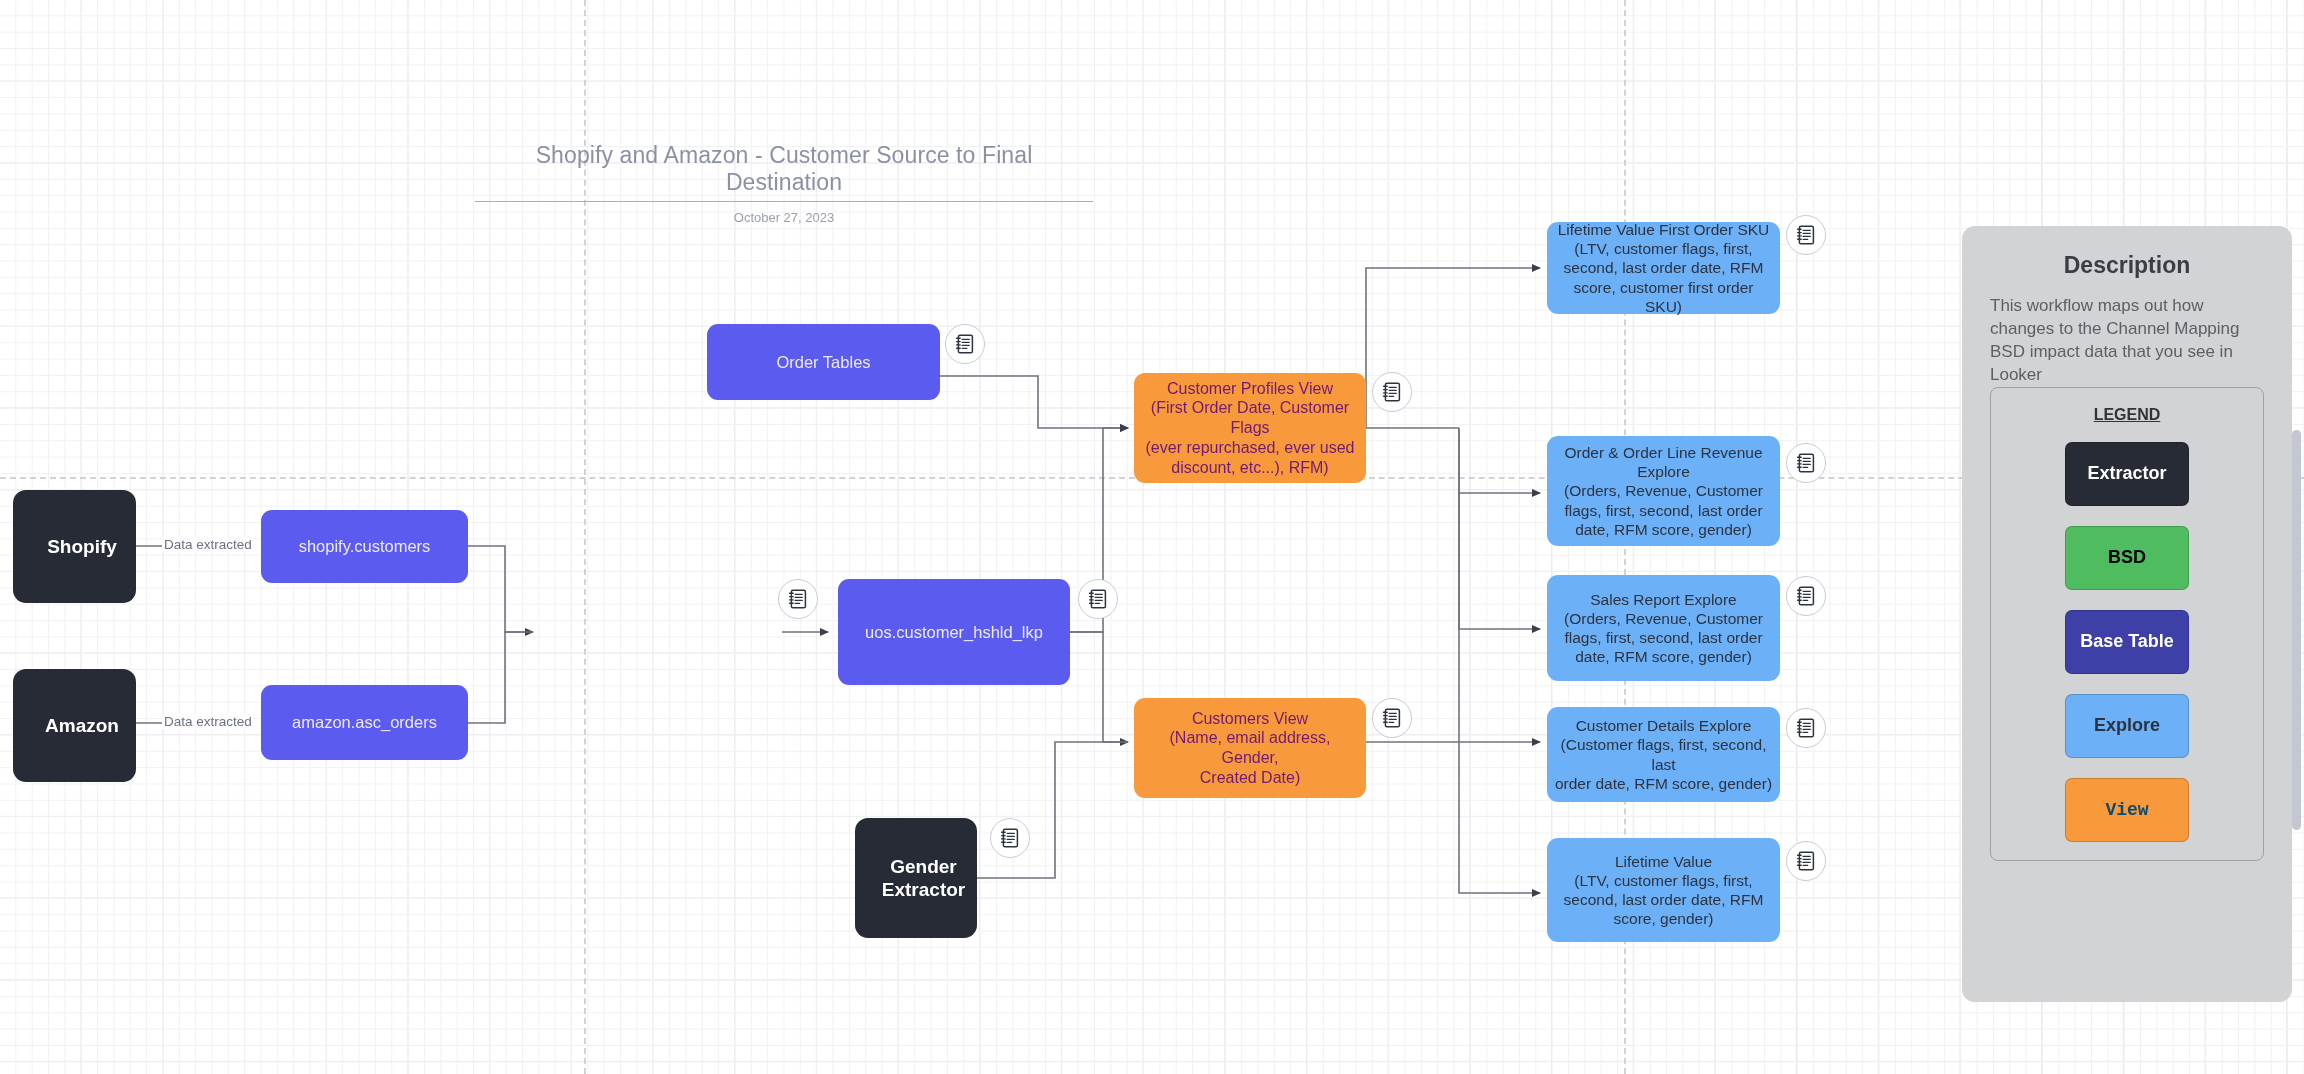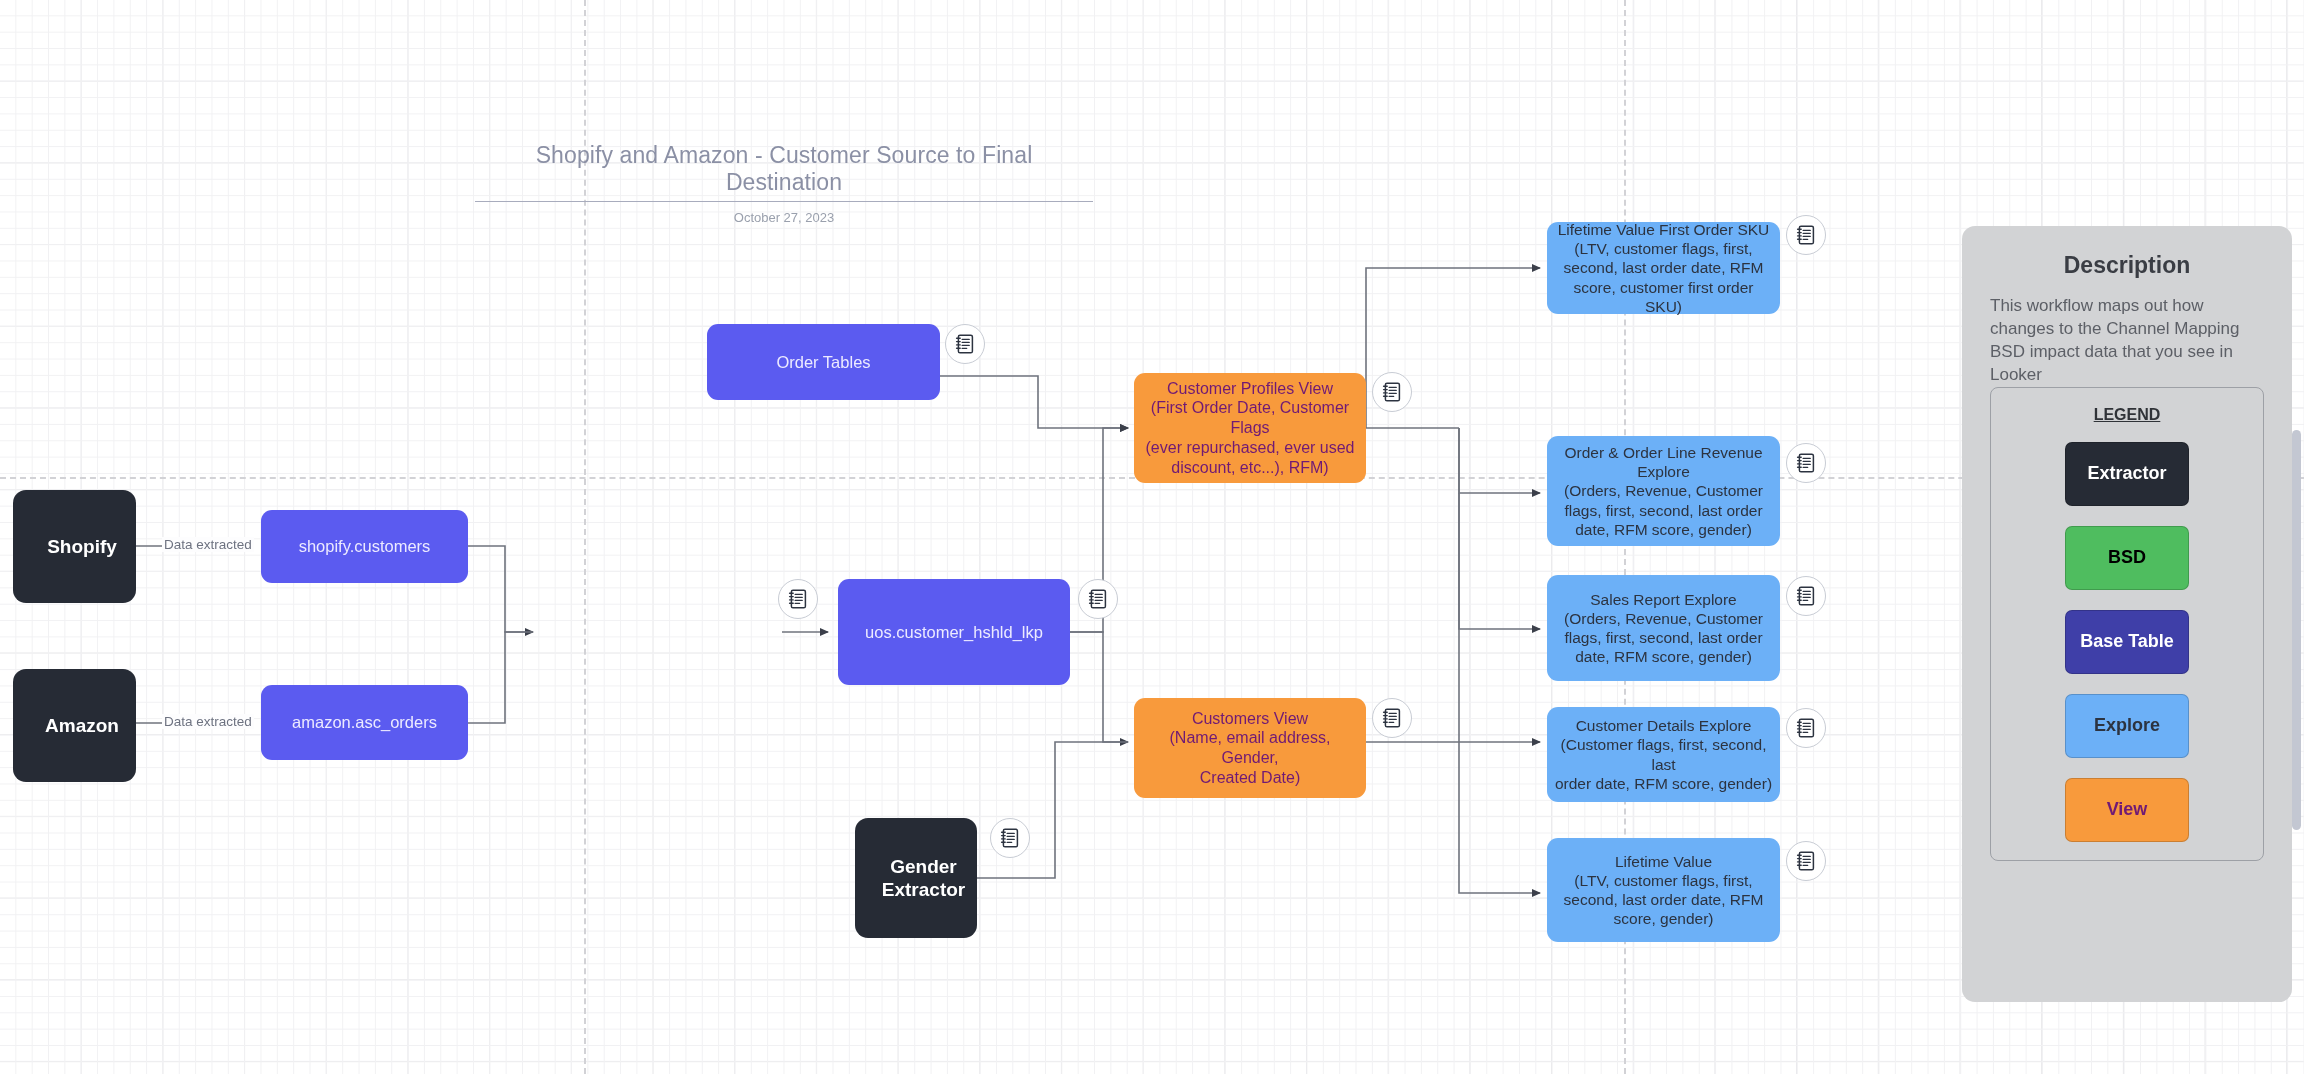--- a/index.html
+++ b/index.html
@@ -544,21 +544,21 @@
       </div>
       <div class="legend-item" style="background:#4fbd5f; color:#000000;">
         <span>BSD</span>
       </div>
       <div class="legend-item" style="background:#3f3fa8; color:#ffffff;">
         <span>Base Table</span>
       </div>
       <div class="legend-item" style="background:#6cb0f7; color:#2c3340;">
         <span>Explore</span>
       </div>
-      <div class="legend-item" style="background:#f89a3c; color:#701a75;">
+      <div class="legend-item" style="background:#f89a3c; color:#0c4a6e;font-family:Liberation Mono, monospace;">
         <span>View</span>
       </div>
     </div>
   </div>
 
   <div id="scrollbar-track">
     <div id="scrollbar-thumb"></div>
   </div>
 
 </div>

